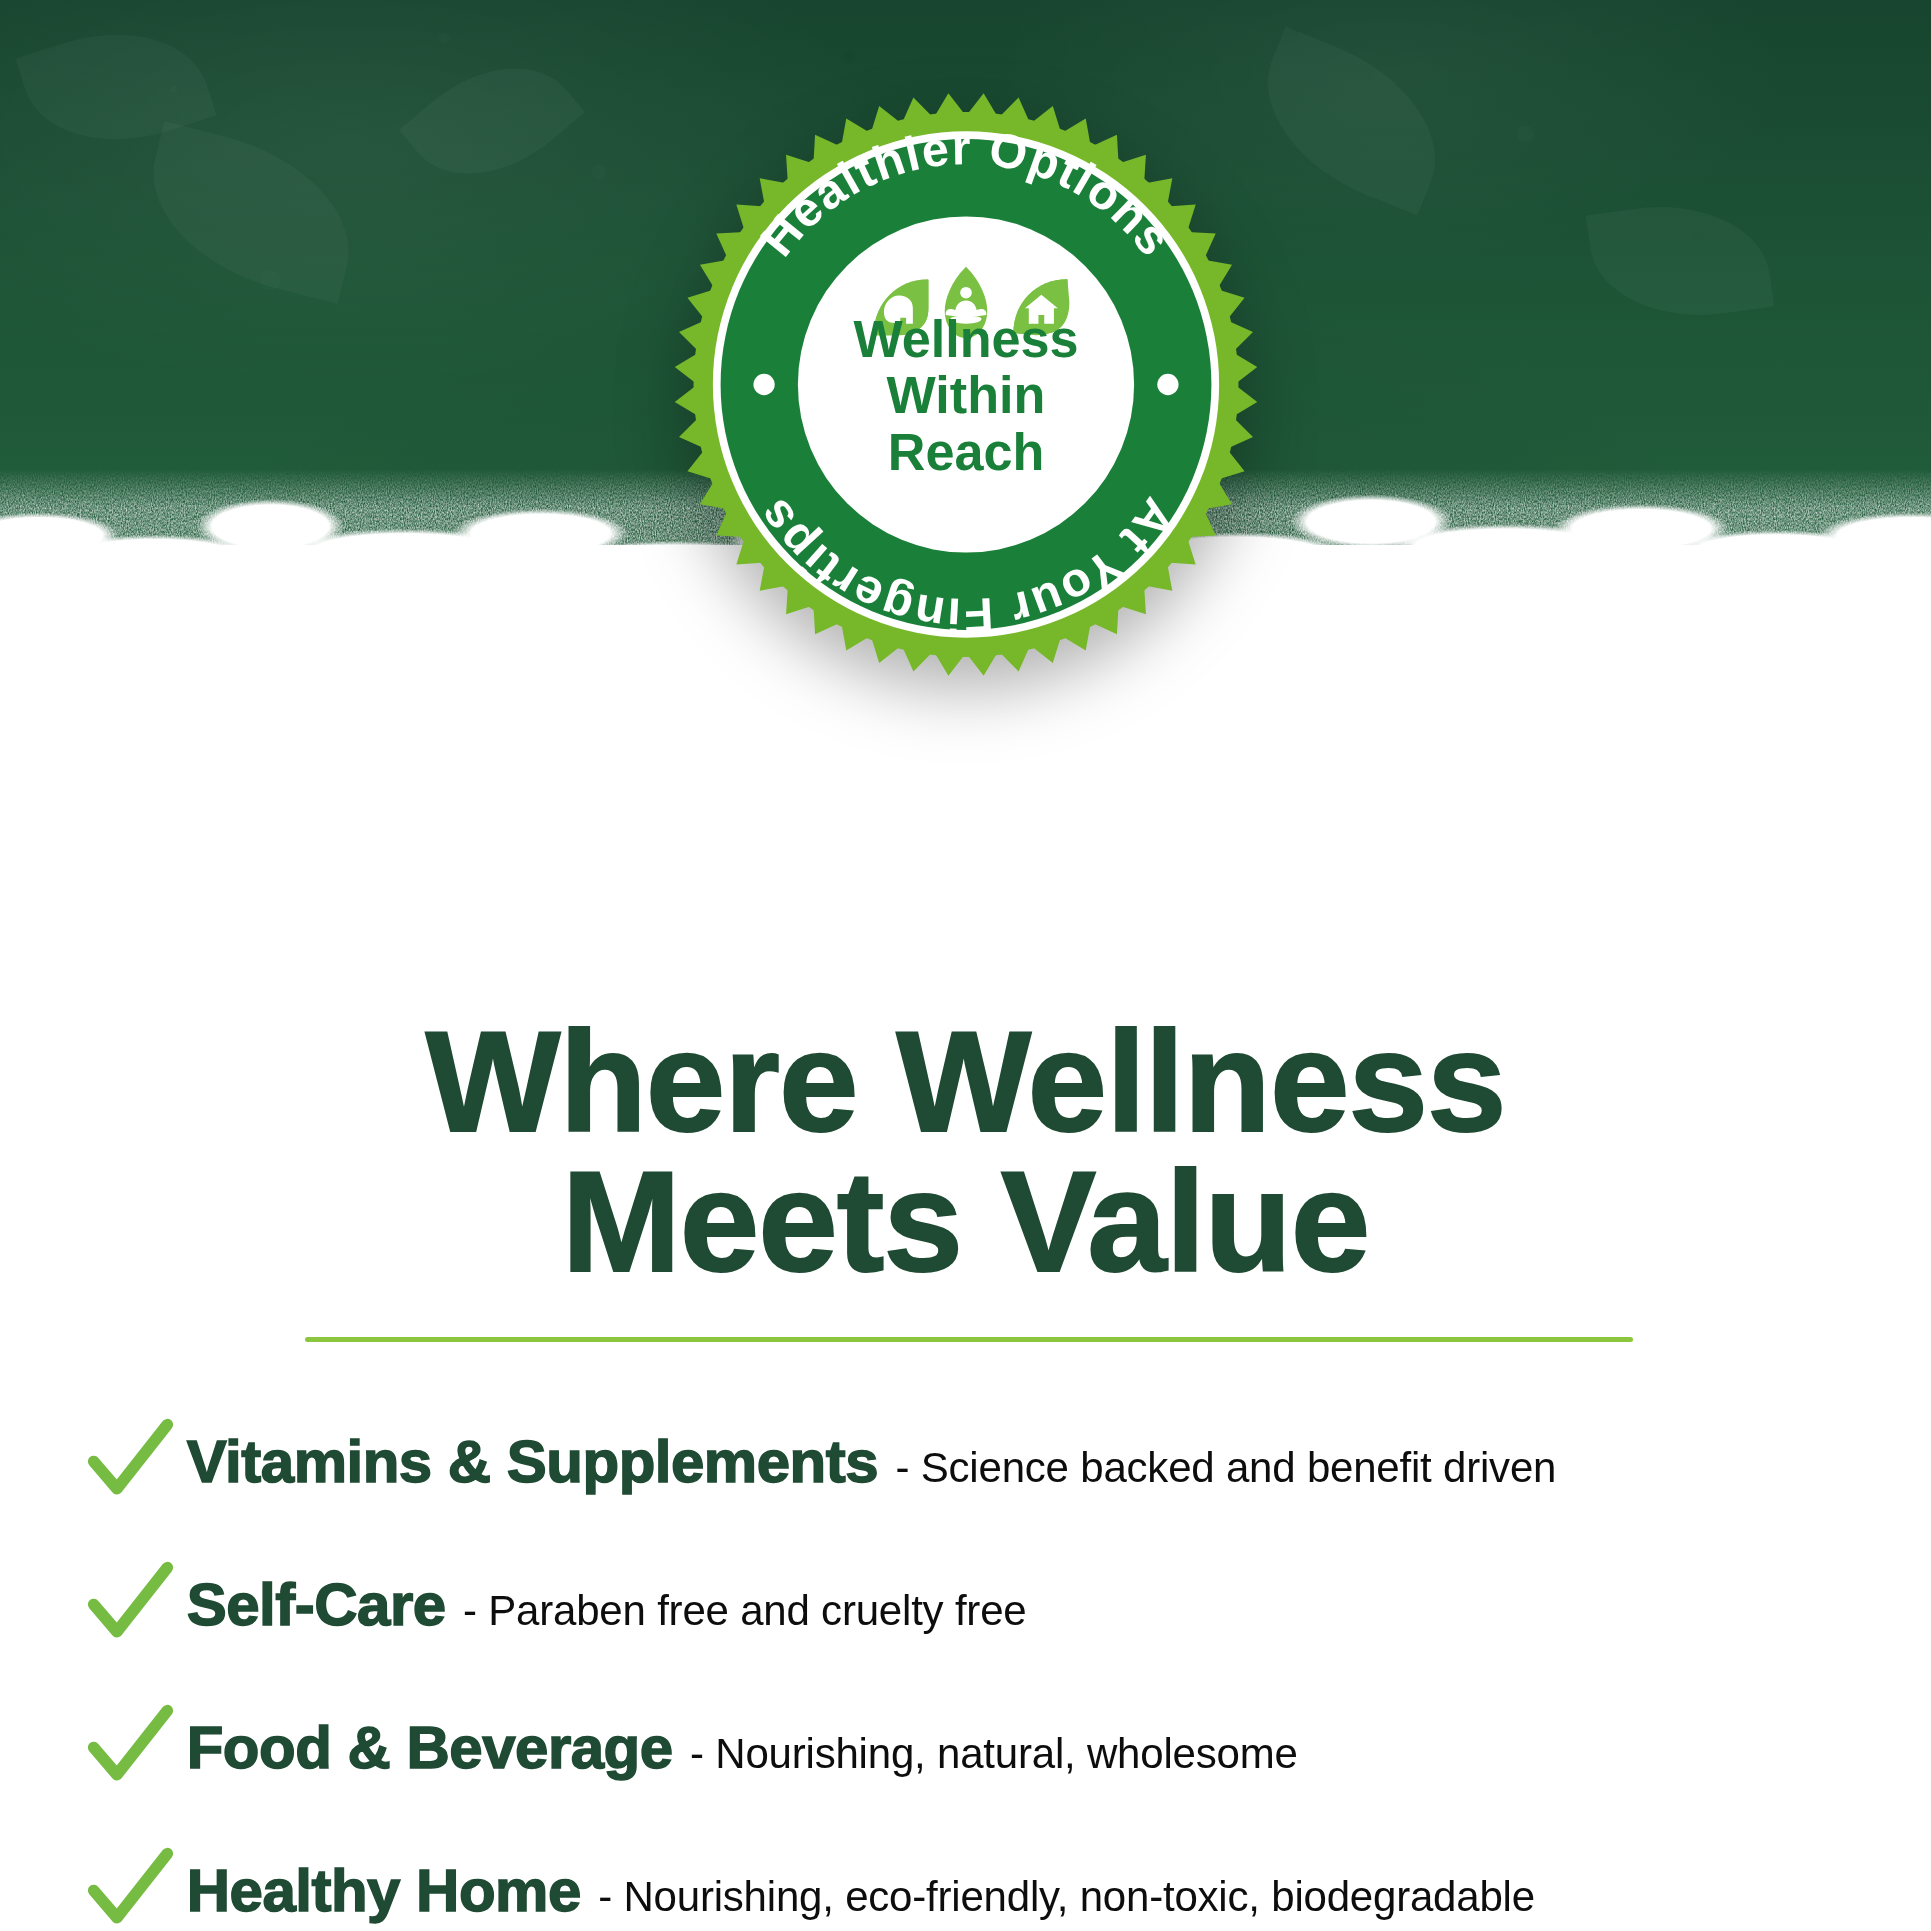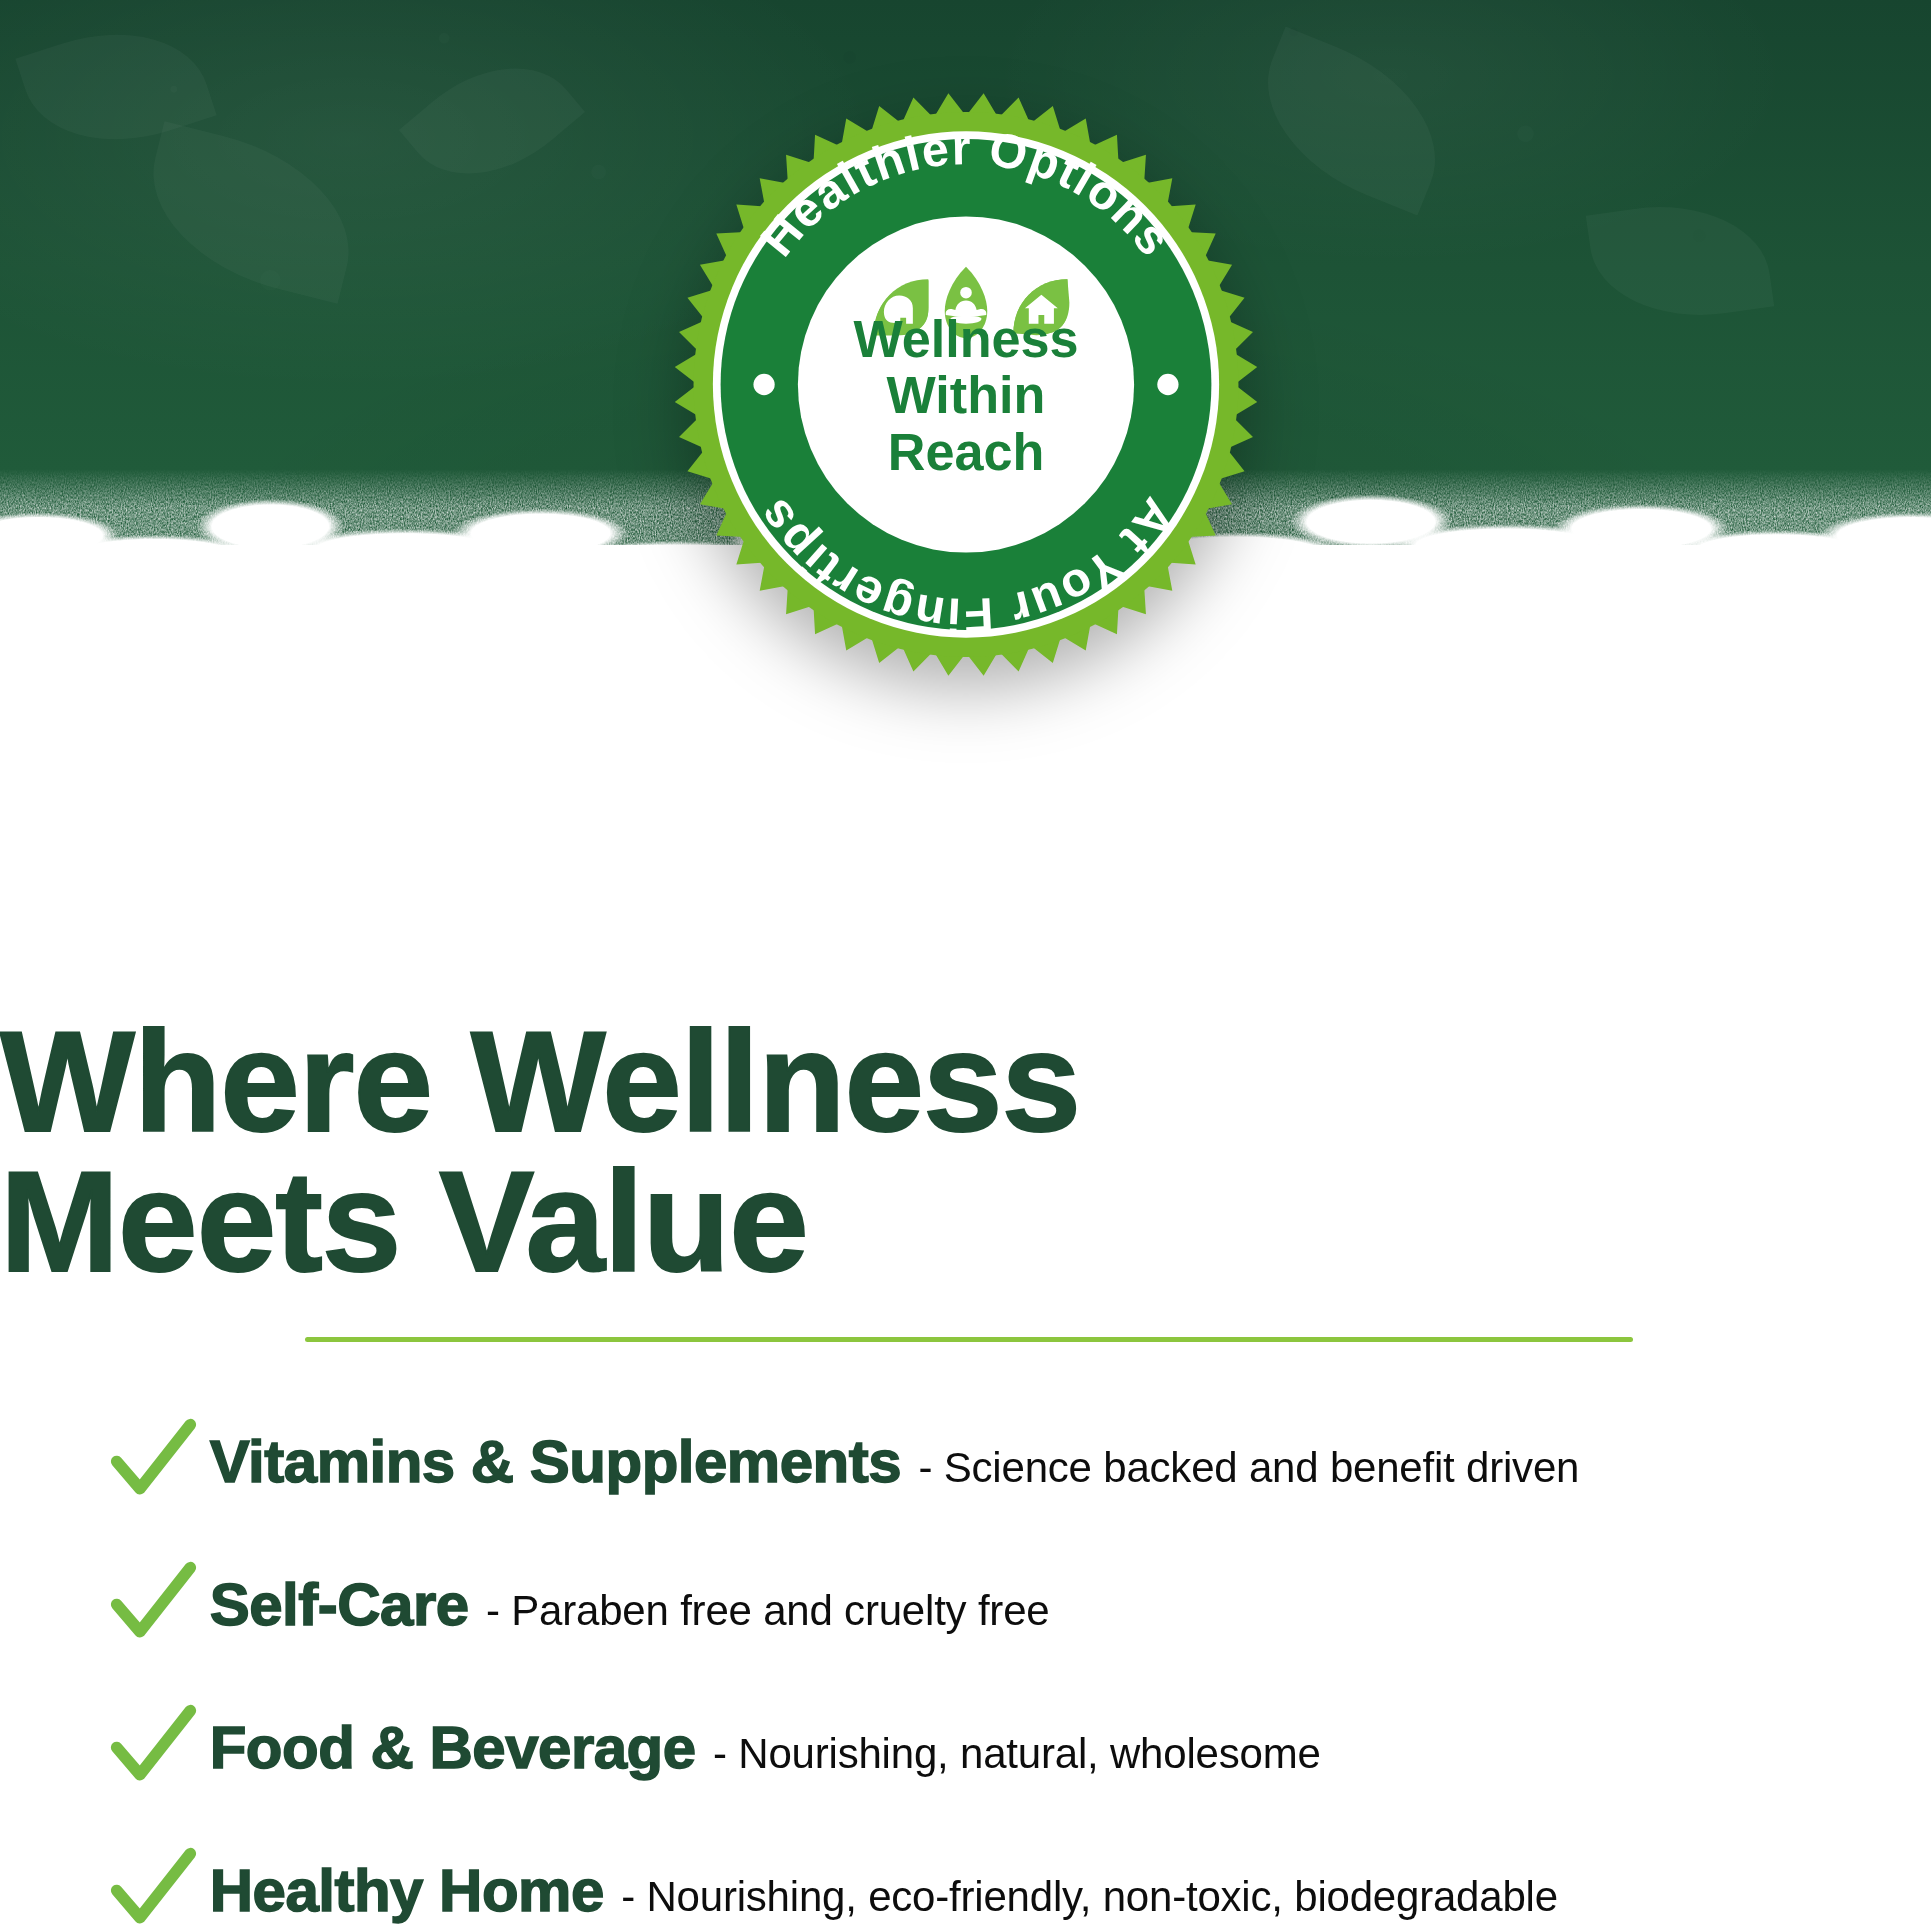--- a/index.html
+++ b/index.html
@@ -106,20 +106,21 @@
   .badge-wrap{
     position:absolute;left:50%;top:85px;transform:translateX(-50%);
     width:599px;height:599px;
     filter:drop-shadow(0 25px 33px rgba(0,0,0,.30));
   }
   .badge-svg{display:block;width:599px;height:599px;}
 
   
   .headline{
     position:absolute;left:0;top:1012px;width:1931px;
+    text-align:center;
     color:#1f4a33;
     font-weight:700;
     font-size:143px;
     line-height:.98;
     letter-spacing:-1px;
     font-family:"Liberation Sans", sans-serif;
     -webkit-text-stroke:1.9px #1f4a33;
   }
   .headline span{display:block;}
 
@@ -128,21 +129,21 @@
     background:#8cc63e;border-radius:2.9px;
   }
 
   
   .list{
     position:absolute;left:0;top:1390px;width:1931px;
   }
   .item{
     display:flex;align-items:center;
     height:143px;
-    padding-left:107px;
+    padding-left:84px;
   }
   .check{
     width:93px;height:93px;flex:none;margin-right:9.7px;
     display:flex;align-items:center;justify-content:center;
   }
   .check svg{display:block;}
   .row-text{
     white-space:nowrap;
     display:flex;align-items:baseline;
   }

